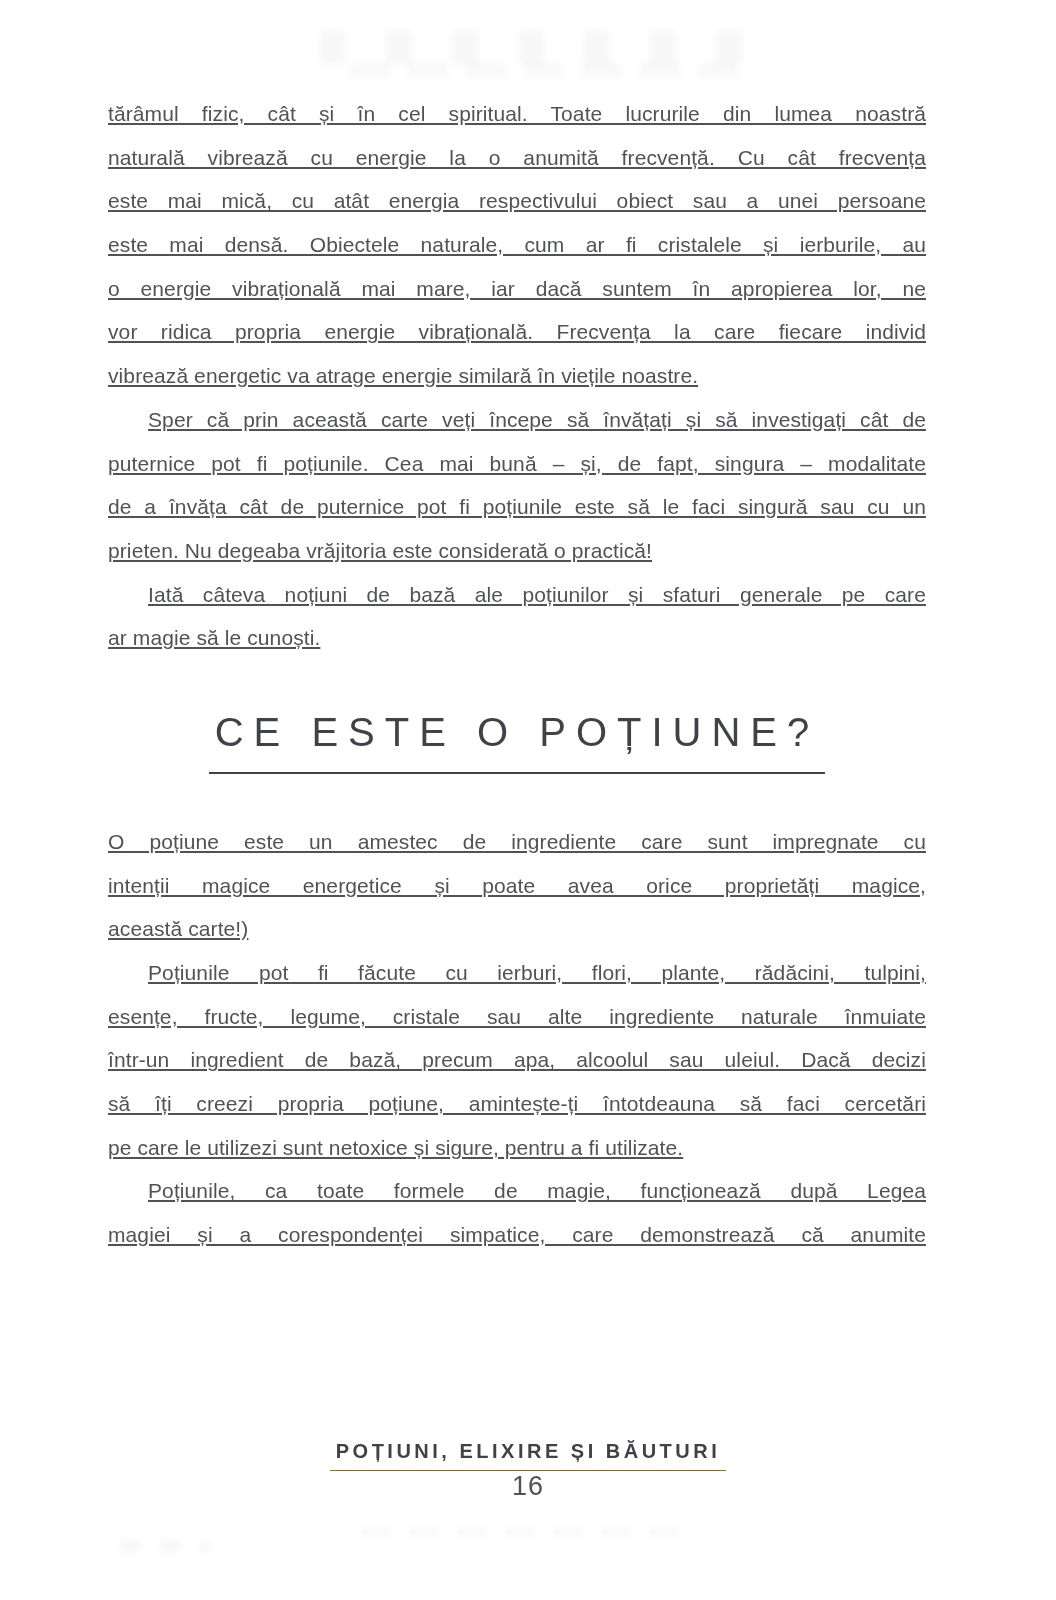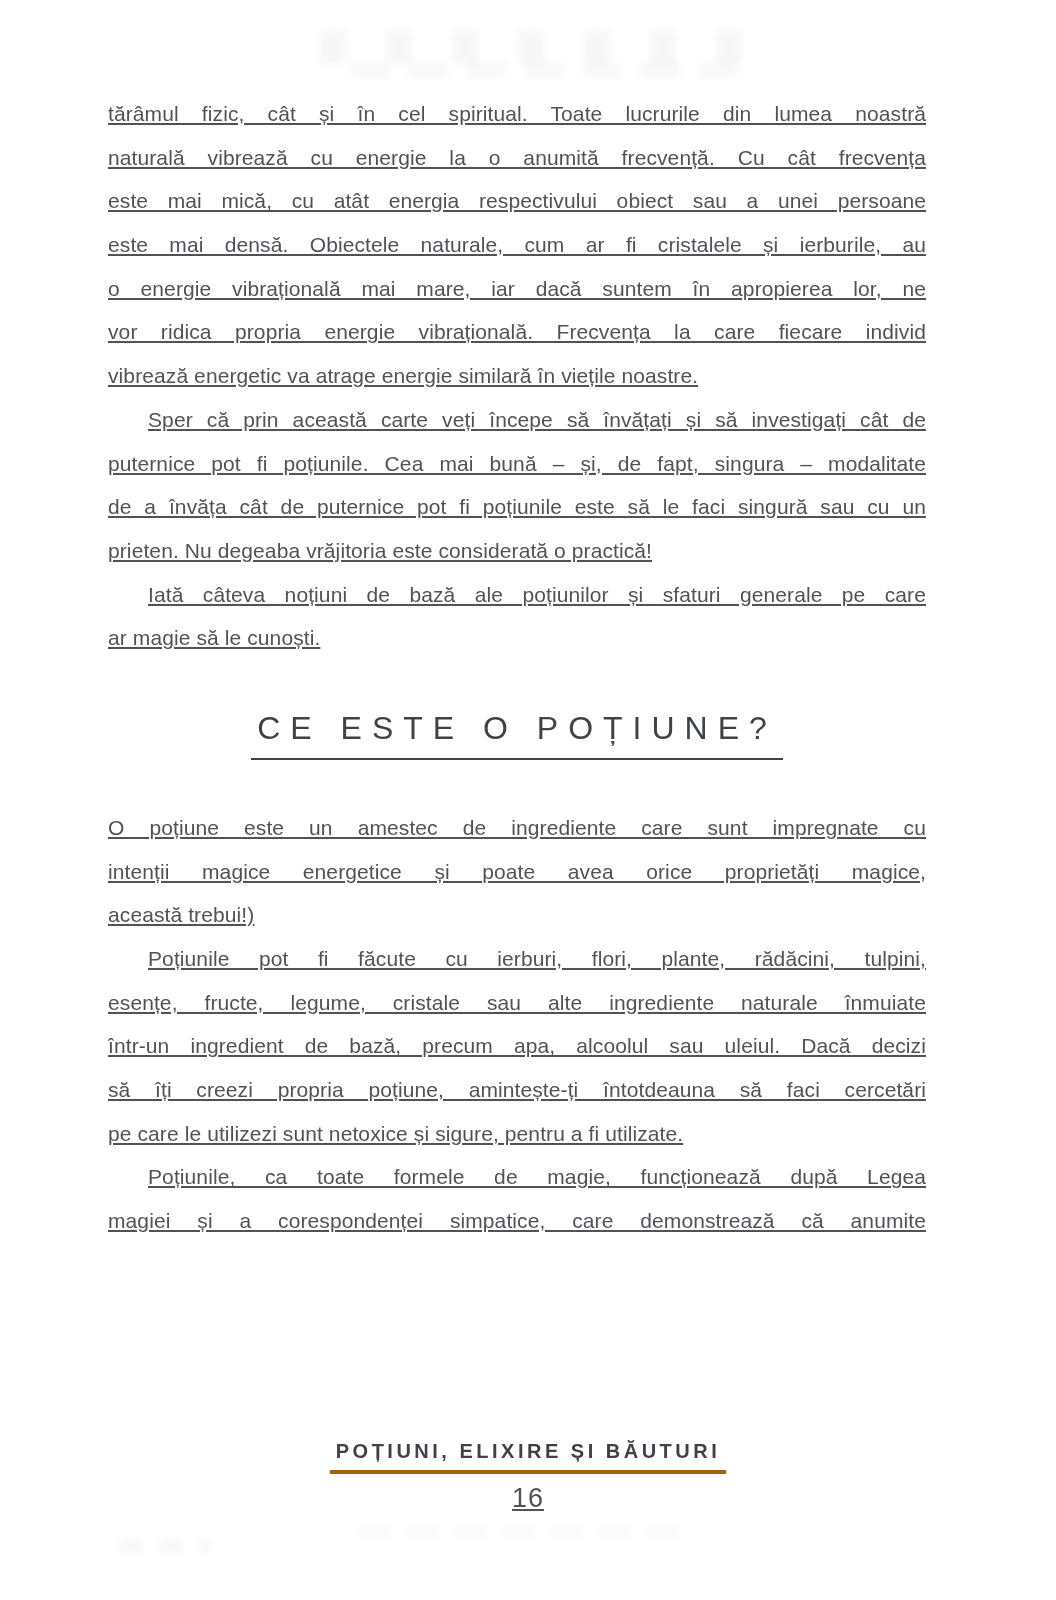--- a/index.html
+++ b/index.html
@@ -63,48 +63,46 @@
     padding-left:40px;
   }
   .heading-block{
     margin-top:52px;
     margin-bottom:46px;
     text-align:center;
     line-height:1;
   }
   .heading-text{
     display:inline-block;
-    font-size:32px;
+    font-size:40px;
     font-weight:500;
     letter-spacing:10px;
     color:var(--heading-color,#404248);
-    padding:0 6px 14px 6px;
+    padding:0 6px 20px 6px;
     border-bottom:2px solid var(--heading-color,#4a4b50);
   }
   .footer{
     position:absolute;
     top:1440px;left:0;
     width:100%;
     text-align:center;
     color:var(--heading-color,#404248);
   }
   .footer-title{
     display:inline-block;
     font-size:20px;
     font-weight:600;
     letter-spacing:3.5px;
     padding:0 6px 7px 6px;
-    border-bottom:4px solid #a16207;
+    border-bottom:1px solid #a16207;
   }
   .page-number{
-    margin-top:9px;
     font-size:27px;
     letter-spacing:1px;
     color:var(--text-color,#45464b);
-    text-decoration:underline;
   }
 </style>
 </head>
 <body>
 
 <div class="page">
 
   <div class="bleed bleed-top-1"></div>
   <div class="bleed bleed-top-2"></div>
 
@@ -125,21 +123,21 @@
         <div class="line no-just">prieten. Nu degeaba vrăjitoria este considerată o practică!</div>
       </div>
       <div>
         <div class="line indent">Iată câteva noțiuni de bază ale poțiunilor și sfaturi generale pe care</div>
         <div class="line no-just">ar magie să le cunoști.</div>
       </div>
       <div class="heading-block"><span class="heading-text">CE ESTE O POȚIUNE?</span></div>
       <div>
         <div class="line">O poțiune este un amestec de ingrediente care sunt impregnate cu</div>
         <div class="line">intenții magice energetice și poate avea orice proprietăți magice,</div>
-        <div class="line no-just">această trebui!)</div>
+        <div class="line no-just">această carte!)</div>
       </div>
       <div>
         <div class="line indent">Poțiunile pot fi făcute cu ierburi, flori, plante, rădăcini, tulpini,</div>
         <div class="line">esențe, fructe, legume, cristale sau alte ingrediente naturale înmuiate</div>
         <div class="line">într-un ingredient de bază, precum apa, alcoolul sau uleiul. Dacă decizi</div>
         <div class="line">să îți creezi propria poțiune, amintește-ți întotdeauna să faci cercetări</div>
         <div class="line no-just">pe care le utilizezi sunt netoxice și sigure, pentru a fi utilizate.</div>
       </div>
       <div>
         <div class="line indent">Poțiunile, ca toate formele de magie, funcționează după Legea</div>

